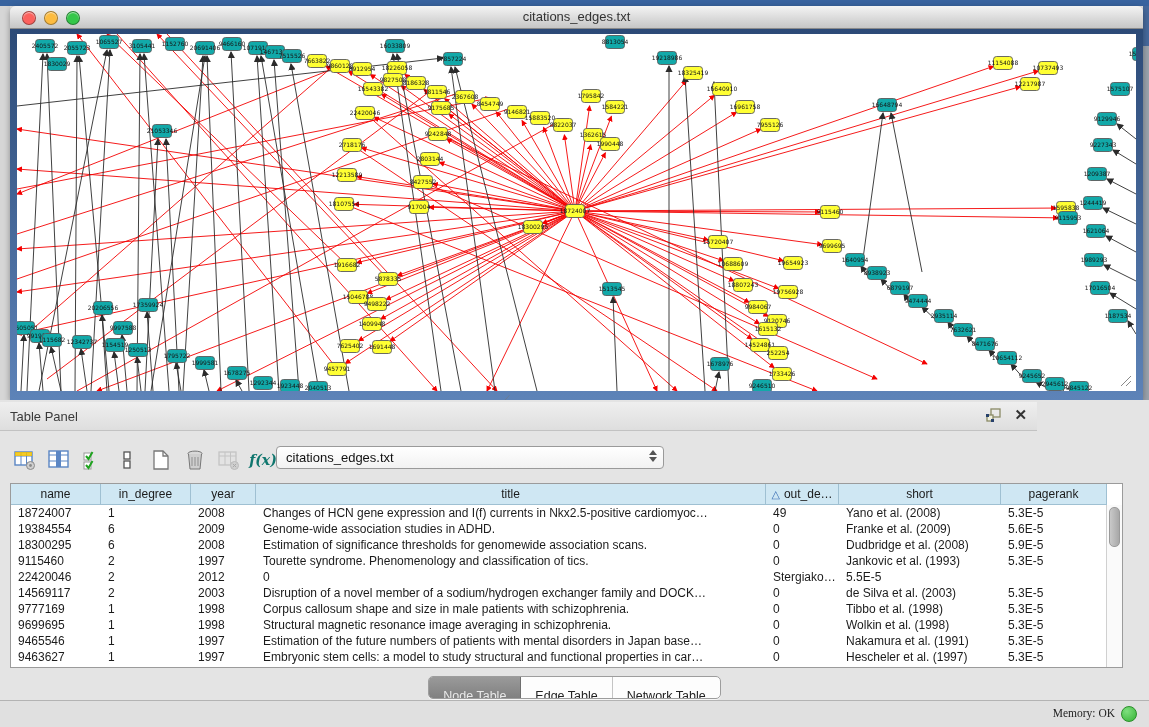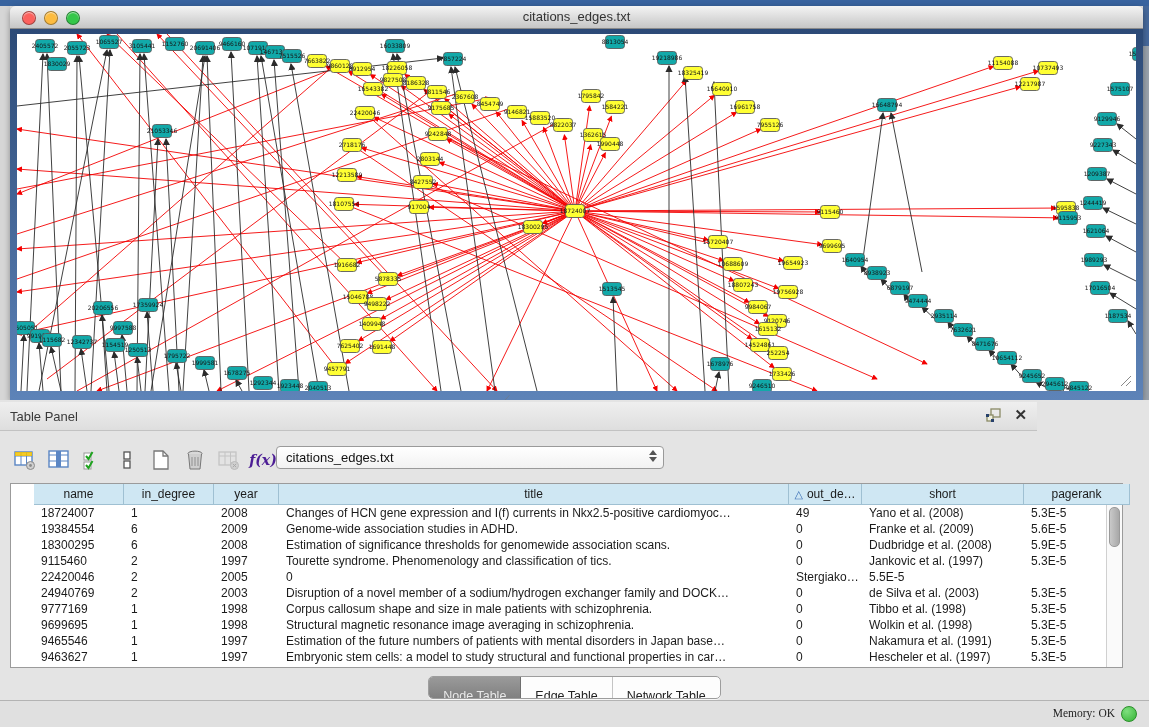--- a/index.html
+++ b/index.html
@@ -26,31 +26,31 @@
   
   .table-panel{position:absolute;left:0;top:400px;width:1149px;height:300px;background:#e4e4e4;}
   .panel-header{position:absolute;left:0;top:2px;width:1037px;height:28px;
                 background:linear-gradient(#efefef,#dedede);border-bottom:1px solid #c2c2c2;}
   .panel-title{position:absolute;left:10px;top:7px;font-size:13px;color:#3a3a3a;}
   .panel-header-icons{position:absolute;right:10px;top:5px;display:flex;gap:12px;align-items:center;}
   .float-icon svg{display:block;}
   .close-icon{font-size:15px;font-weight:bold;color:#333;cursor:default;line-height:16px;}
   .toolbar{position:absolute;left:14px;top:44px;height:32px;display:flex;align-items:center;gap:12px;}
   .tb-icon{width:22px;height:22px;display:flex;align-items:center;justify-content:center;}
-  .fx{font-family:"DejaVu Serif",serif;font-style:italic;font-size:14px;color:#4c1d95;font-weight:bold;}
+  .fx{font-family:"DejaVu Serif",serif;font-style:italic;font-size:14px;color:#0f766e;font-weight:bold;}
   .combo{position:absolute;left:276px;top:46px;width:388px;height:23px;background:linear-gradient(#ffffff,#f2f2f2);
          border:1px solid #9a9a9a;border-radius:4px;font-size:13px;color:#111;
          display:flex;align-items:center;padding-left:9px;box-sizing:border-box;}
   .combo-arrows{position:absolute;right:6px;top:3px;display:flex;flex-direction:column;gap:2px;}
   .combo-arrows i{display:block;width:0;height:0;border-left:4px solid transparent;border-right:4px solid transparent;}
   .arr-up{border-bottom:5px solid #555;}
   .arr-dn{border-top:5px solid #555;}
   
   .dtable{position:absolute;left:10px;top:83px;width:1113px;height:185px;background:#fff;
-          border:1px solid #9b9b9b;box-sizing:border-box;font-size:12px;color:#1b1b1b;padding-left:23px;}
+          border:1px solid #9b9b9b;box-sizing:border-box;font-size:12px;color:#1b1b1b;}
   .thead{display:grid;grid-template-columns:90px 90px 65px 510px 73px 162px 106px;height:21px;}
   .th{background:#cfe7f3;border-right:1px solid #9fc0d2;border-bottom:1px solid #9fc0d2;
       display:flex;align-items:center;justify-content:center;gap:4px;overflow:hidden;white-space:nowrap;}
   .sort-glyph{color:#3b6fb5;font-size:11px;}
   .trow{display:grid;grid-template-columns:90px 90px 65px 510px 73px 162px 106px;height:16px;}
   .td{padding:1px 0 0 7px;box-sizing:border-box;overflow:hidden;white-space:nowrap;text-overflow:ellipsis;}
   .vscroll{position:absolute;right:0;top:21px;width:15px;height:162px;background:#fafafa;border-left:1px solid #d0d0d0;}
   .vthumb{position:absolute;left:2px;top:2px;width:9px;height:38px;border-radius:5px;
           background:linear-gradient(90deg,#c9c9c9,#a8a8a8);border:1px solid #9a9a9a;}
   
@@ -608,33 +608,33 @@
           <div class="td">0</div>
           <div class="td">Dudbridge et al. (2008)</div>
           <div class="td">5.9E-5</div>
         </div>
         <div class="trow">
           <div class="td">9115460</div>
           <div class="td">2</div>
           <div class="td">1997</div>
           <div class="td">Tourette syndrome. Phenomenology and classification of tics.</div>
           <div class="td">0</div>
-          <div class="td">Jankovic et al. (1997)</div>
+          <div class="td">Jankovic et al. (1993)</div>
           <div class="td">5.3E-5</div>
         </div>
         <div class="trow">
           <div class="td">22420046</div>
           <div class="td">2</div>
-          <div class="td">2005</div>
+          <div class="td">2012</div>
           <div class="td">0</div>
           <div class="td">Stergiakouli et al. (2012)</div>
           <div class="td">5.5E-5</div>
         </div>
         <div class="trow">
-          <div class="td">24940769</div>
+          <div class="td">14569117</div>
           <div class="td">2</div>
           <div class="td">2003</div>
           <div class="td">Disruption of a novel member of a sodium/hydrogen exchanger family and DOCK…</div>
           <div class="td">0</div>
           <div class="td">de Silva et al. (2003)</div>
           <div class="td">5.3E-5</div>
         </div>
         <div class="trow">
           <div class="td">9777169</div>
           <div class="td">1</div>

